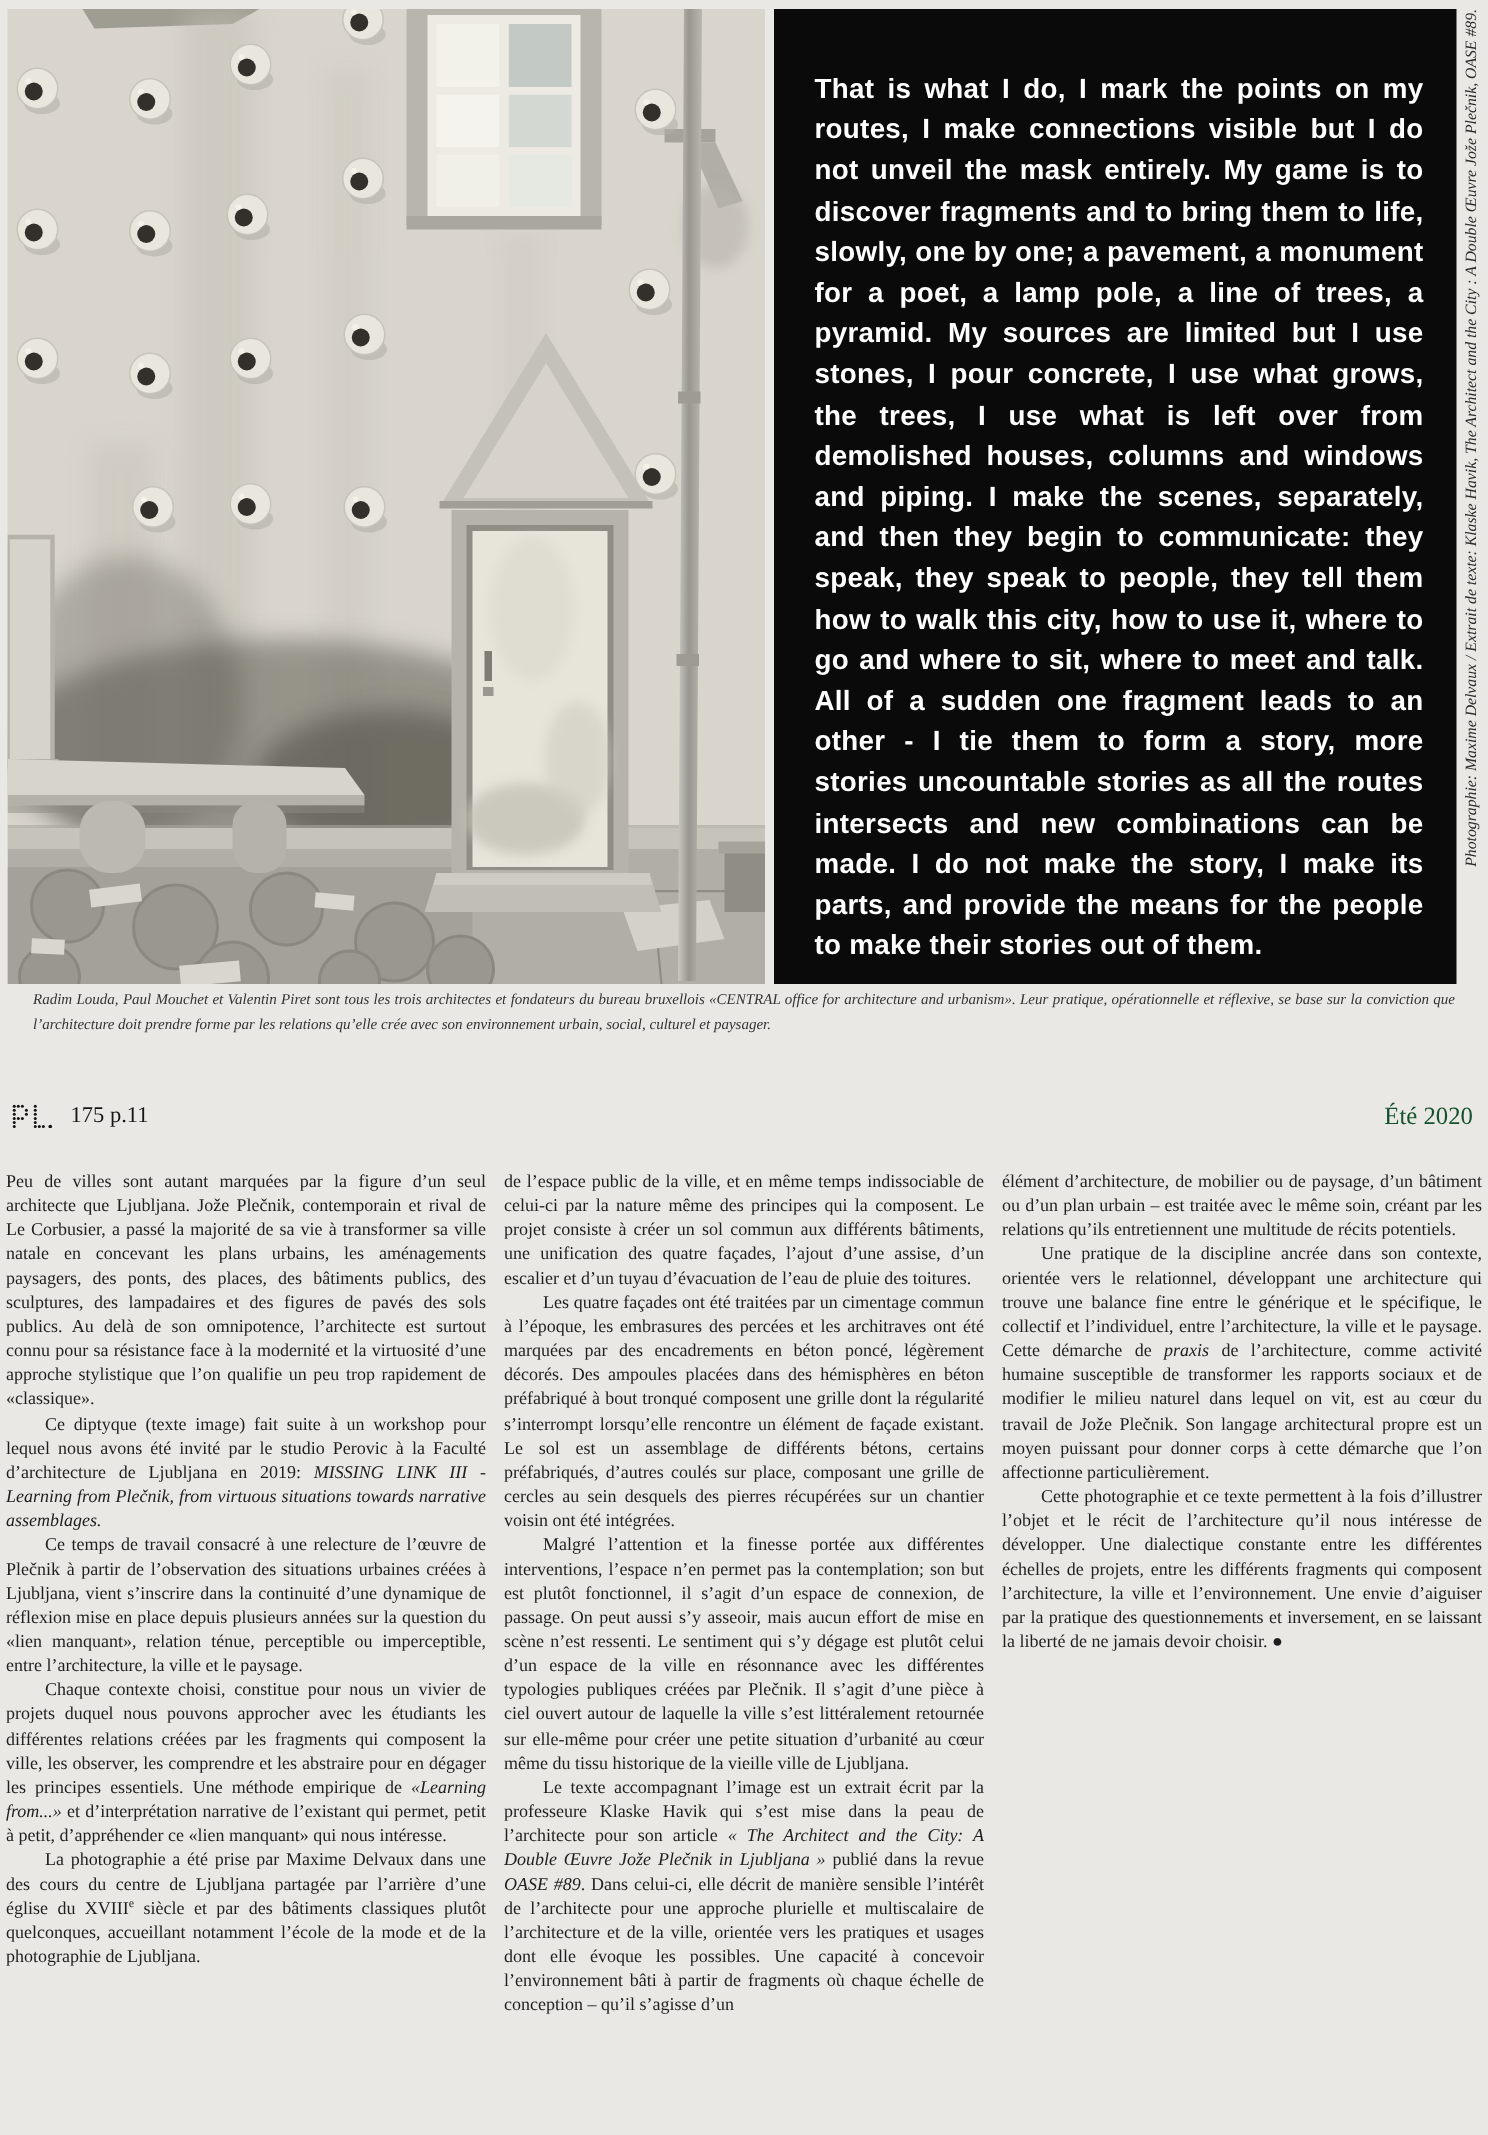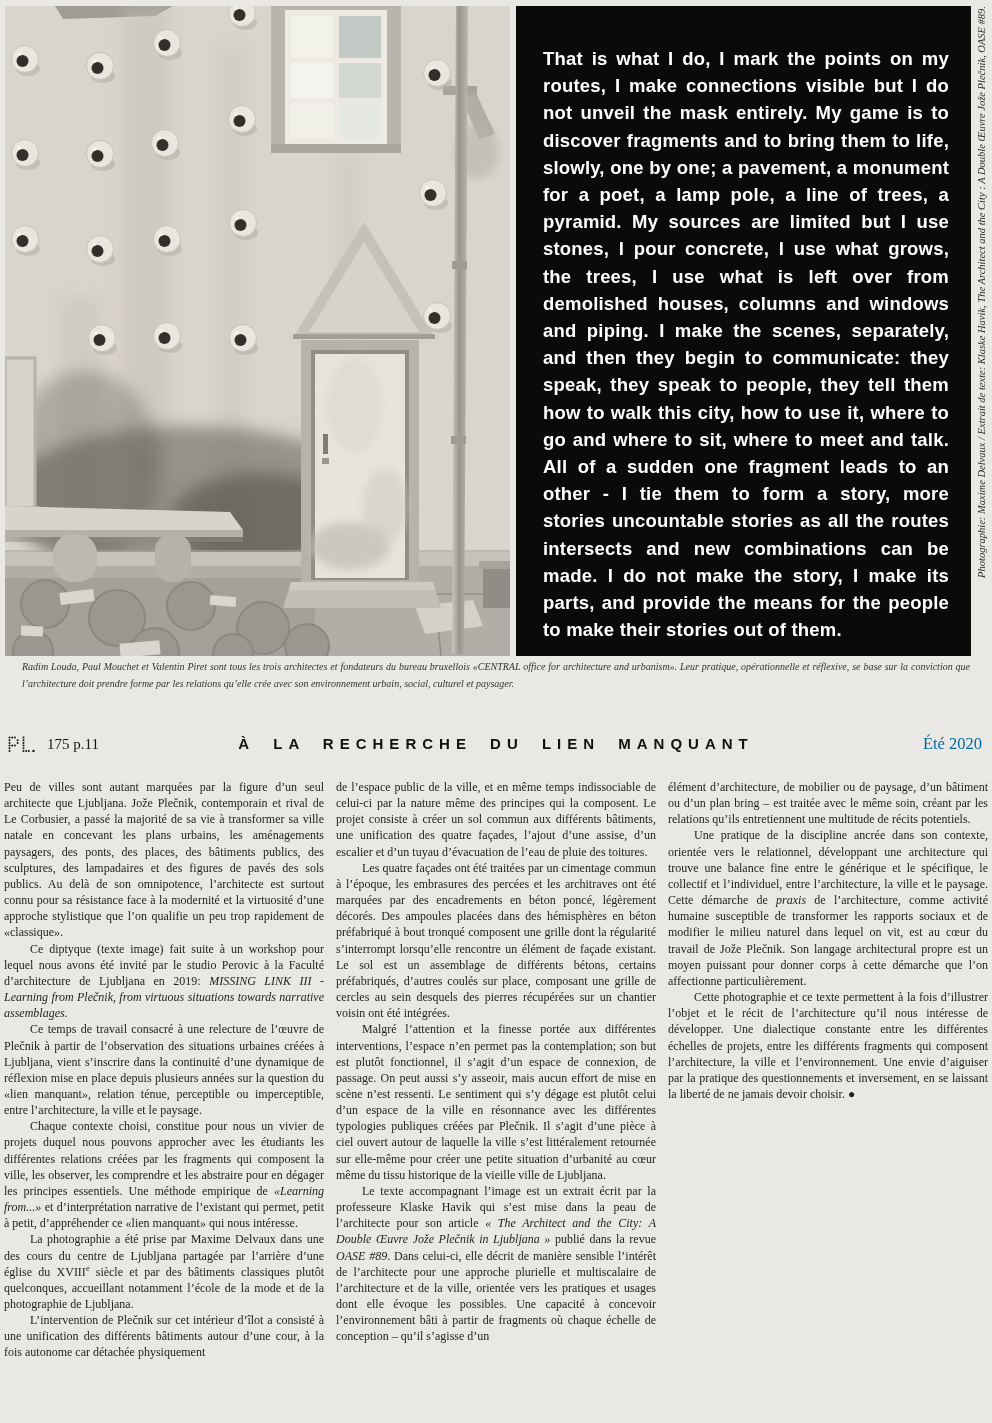--- a/index.html
+++ b/index.html
@@ -26,21 +26,21 @@
            font-style:italic;font-size:10px;line-height:16.6px;color:#333;text-align:justify;}
 
   
   .header{position:absolute;left:8px;top:729px;width:976px;height:34px;}
   .issue{position:absolute;left:0;top:7px;display:flex;align-items:flex-end;gap:5px;}
   .issue svg{display:block;}
   .issue-text{font-size:15px;color:#161616;line-height:15px;}
   .title{position:absolute;left:0;right:0;top:6px;margin:0;text-align:center;
          font-family:"Liberation Sans","DejaVu Sans",sans-serif;font-weight:700;
          font-size:15px;letter-spacing:6px;word-spacing:8px;color:#111;}
-  .season{position:absolute;right:2px;top:5px;font-size:16.5px;color:#0369a1;}
+  .season{position:absolute;right:2px;top:5px;font-size:16.5px;color:#14532d;}
 
   
   .columns{position:absolute;left:4px;top:779px;width:984px;height:644px;
            display:flex;gap:12px;overflow:hidden;justify-content:flex-end;}
   .col{flex:1 1 0;overflow:hidden;font-size:12px;line-height:16.15px;text-align:justify;
        hyphens:auto;-webkit-hyphens:auto;}
   .col p{margin:0;}
   .col p.ind{text-indent:26px;}
   .col i{font-style:italic;}
   .col sup{font-size:8px;line-height:0;}
@@ -302,39 +302,37 @@
             <circle cx="15.5" cy="12.3" r="1"></circle>
             <circle cx="15.5" cy="15" r="1"></circle>
           <circle cx="18.2" cy="15" r="1"></circle>
             <circle cx="20.9" cy="15" r="1"></circle>
 
           <circle cx="25.5" cy="15" r="1.2"></circle>
         </g>
       </svg>
       <span class="issue-text">175 p.11</span>
     </div>
-    <h1 class="title">À LA RECHERCHE DU LIEN MANQUANT</h1>
     <div class="season">Été 2020</div>
   </div>
 
   <div class="columns">
     <div class="col">
         <p>Peu de villes sont autant marquées par la figure d’un seul architecte que Ljubljana. Jože Plečnik, contemporain et rival de Le Corbusier, a passé la majorité de sa vie à transformer sa ville natale en concevant les plans urbains, les aménagements paysagers, des ponts, des places, des bâtiments publics, des sculptures, des lampadaires et des figures de pavés des sols publics. Au delà de son omnipotence, l’architecte est surtout connu pour sa résistance face à la modernité et la virtuosité d’une approche stylistique que l’on qualifie un peu trop rapidement de «classique».</p>
         <p class="ind">Ce diptyque (texte image) fait suite à un workshop pour lequel nous avons été invité par le studio Perovic à la Faculté d’architecture de Ljubljana en 2019: <i>MISSING LINK III - Learning from Plečnik, from virtuous situations towards narrative assemblages.</i></p>
         <p class="ind">Ce temps de travail consacré à une relecture de l’œuvre de Plečnik à partir de l’observation des situations urbaines créées à Ljubljana, vient s’inscrire dans la continuité d’une dynamique de réflexion mise en place depuis plusieurs années sur la question du «lien manquant», relation ténue, perceptible ou imperceptible, entre l’architecture, la ville et le paysage.</p>
         <p class="ind">Chaque contexte choisi, constitue pour nous un vivier de projets duquel nous pouvons approcher avec les étudiants les différentes relations créées par les fragments qui composent la ville, les observer, les comprendre et les abstraire pour en dégager les principes essentiels. Une méthode empirique de <i>«Learning from...»</i> et d’interprétation narrative de l’existant qui permet, petit à petit, d’appréhender ce «lien manquant» qui nous intéresse.</p>
         <p class="ind">La photographie a été prise par Maxime Delvaux dans une des cours du centre de Ljubljana partagée par l’arrière d’une église du XVIII<sup>e</sup> siècle et par des bâtiments classiques plutôt quelconques, accueillant notamment l’école de la mode et de la photographie de Ljubljana.</p>
-        <p class="ind">L’intervention de Plečnik sur cet intérieur d’îlot a consisté à une unification des différents bâtiments autour d’une cour, à la fois autonome car détachée physiquement</p>
       </div>
     <div class="col">
         <p>de l’espace public de la ville, et en même temps indissociable de celui-ci par la nature même des principes qui la composent. Le projet consiste à créer un sol commun aux différents bâtiments, une unification des quatre façades, l’ajout d’une assise, d’un escalier et d’un tuyau d’évacuation de l’eau de pluie des toitures.</p>
         <p class="ind">Les quatre façades ont été traitées par un cimentage commun à l’époque, les embrasures des percées et les architraves ont été marquées par des encadrements en béton poncé, légèrement décorés. Des ampoules placées dans des hémisphères en béton préfabriqué à bout tronqué composent une grille dont la régularité s’interrompt lorsqu’elle rencontre un élément de façade existant. Le sol est un assemblage de différents bétons, certains préfabriqués, d’autres coulés sur place, composant une grille de cercles au sein desquels des pierres récupérées sur un chantier voisin ont été intégrées.</p>
         <p class="ind">Malgré l’attention et la finesse portée aux différentes interventions, l’espace n’en permet pas la contemplation; son but est plutôt fonctionnel, il s’agit d’un espace de connexion, de passage. On peut aussi s’y asseoir, mais aucun effort de mise en scène n’est ressenti. Le sentiment qui s’y dégage est plutôt celui d’un espace de la ville en résonnance avec les différentes typologies publiques créées par Plečnik. Il s’agit d’une pièce à ciel ouvert autour de laquelle la ville s’est littéralement retournée sur elle-même pour créer une petite situation d’urbanité au cœur même du tissu historique de la vieille ville de Ljubljana.</p>
         <p class="ind">Le texte accompagnant l’image est un extrait écrit par la professeure Klaske Havik qui s’est mise dans la peau de l’architecte pour son article <i>« The Architect and the City: A Double Œuvre Jože Plečnik in Ljubljana »</i> publié dans la revue <i>OASE #89</i>. Dans celui-ci, elle décrit de manière sensible l’intérêt de l’architecte pour une approche plurielle et multiscalaire de l’architecture et de la ville, orientée vers les pratiques et usages dont elle évoque les possibles. Une capacité à concevoir l’environnement bâti à partir de fragments où chaque échelle de conception – qu’il s’agisse d’un</p>
       </div>
     <div class="col">
-        <p>élément d’architecture, de mobilier ou de paysage, d’un bâtiment ou d’un plan bring – est traitée avec le même soin, créant par les relations qu’ils entretiennent une multitude de récits potentiels.</p>
+        <p>élément d’architecture, de mobilier ou de paysage, d’un bâtiment ou d’un plan urbain – est traitée avec le même soin, créant par les relations qu’ils entretiennent une multitude de récits potentiels.</p>
         <p class="ind">Une pratique de la discipline ancrée dans son contexte, orientée vers le relationnel, développant une architecture qui trouve une balance fine entre le générique et le spécifique, le collectif et l’individuel, entre l’architecture, la ville et le paysage. Cette démarche de <i>praxis</i> de l’architecture, comme activité humaine susceptible de transformer les rapports sociaux et de modifier le milieu naturel dans lequel on vit, est au cœur du travail de Jože Plečnik. Son langage architectural propre est un moyen puissant pour donner corps à cette démarche que l’on affectionne particulièrement.</p>
         <p class="ind">Cette photographie et ce texte permettent à la fois d’illustrer l’objet et le récit de l’architecture qu’il nous intéresse de développer. Une dialectique constante entre les différentes échelles de projets, entre les différents fragments qui composent l’architecture, la ville et l’environnement. Une envie d’aiguiser par la pratique des questionnements et inversement, en se laissant la liberté de ne jamais devoir choisir. ●</p>
       </div>
   </div>
 
 </div>
 
 </body></html>

